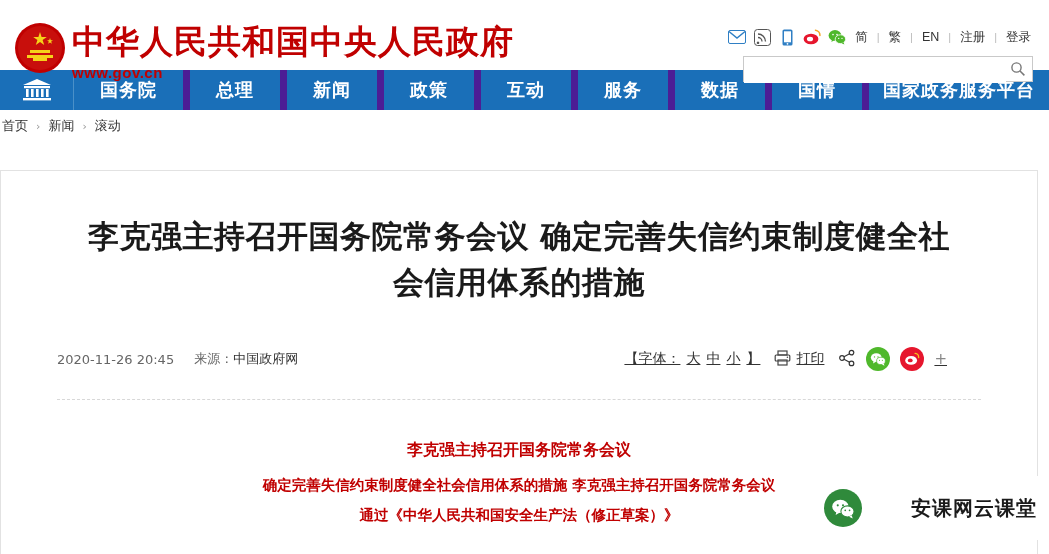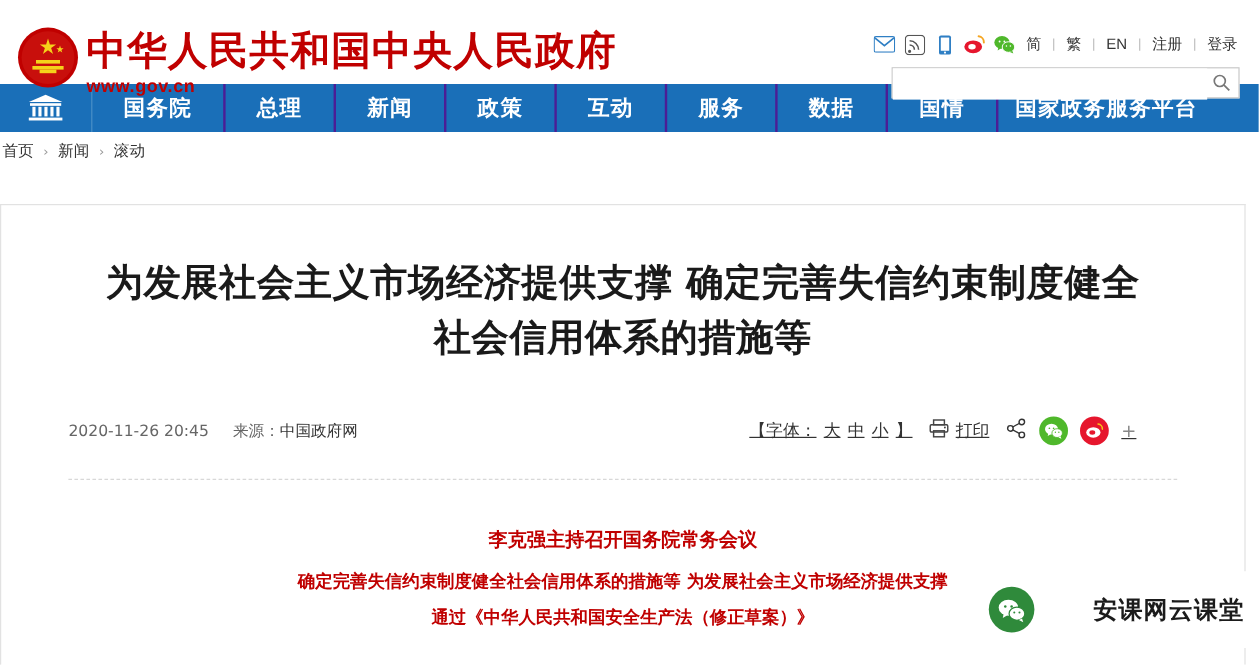--- a/index.html
+++ b/index.html
@@ -131,21 +131,21 @@
   }
   .nav-item {
     color: #fff;
     font-size: 18px;
     font-weight: bold;
     font-family: "DejaVu Sans", "Liberation Sans", sans-serif;
     display: flex;
     align-items: center;
     justify-content: center;
     padding: 0 26px;
-    border-right: 2px solid #4c1d95;
+    border-right: 7px solid #4c1d95;
     text-decoration: none;
     white-space: nowrap;
     letter-spacing: 1px;
   }
   .nav-item.wide { padding: 12px 14px; }
   .nav-item:last-child { border-right: none; }
 
   
   .breadcrumb {
     height: 32px;
@@ -422,21 +422,21 @@
 <div class="breadcrumb">
   <a class="bc-item" href="#">首页</a>
   <span class="bc-arrow">›</span>
   <a class="bc-item" href="#">新闻</a>
   <span class="bc-arrow">›</span>
   <a class="bc-item" href="#">滚动</a>
 </div>
 
 <div class="card">
 
-  <h1 class="article-title">为发展社会主义市场经济提供支撑 确定完善失信约束制度健全社会信用体系的措施等</h1>
+  <h1 class="article-title">李克强主持召开国务院常务会议 确定完善失信约束制度健全社会信用体系的措施</h1>
 
   <div class="meta-row">
     <div class="meta-left">
       <span>2020-11-26 20:45</span>
       <span>
         <span class="meta-src-label">来源：</span><span class="meta-src-value">中国政府网</span>
       </span>
     </div>
 
     <div class="meta-right">
@@ -491,21 +491,21 @@
         </span>
         <span class="plus">+</span>
       </span>
     </div>
   </div>
 
   <hr class="divider-dots">
 
   <div class="article-body">
     <div class="lead-1">李克强主持召开国务院常务会议</div>
-    <div class="lead-2">确定完善失信约束制度健全社会信用体系的措施等 为发展社会主义市场经济提供支撑</div>
+    <div class="lead-2">确定完善失信约束制度健全社会信用体系的措施 李克强主持召开国务院常务会议</div>
     <div class="lead-3">通过《中华人民共和国安全生产法（修正草案）》</div>
   </div>
 </div>
 
 <div class="watermark">
   <div class="wm-logo">
     <svg width="24" height="21" viewBox="0 0 18 16">
         <ellipse cx="7" cy="6.4" rx="6.2" ry="5.1" fill="#ffffff"></ellipse>
         <polygon points="4,10 3.4,13 6.6,11" fill="#ffffff"></polygon>
         <ellipse cx="12.4" cy="10.2" rx="5" ry="4.2" fill="#ffffff" stroke="#2f8a3b" stroke-width="0.8"></ellipse>

